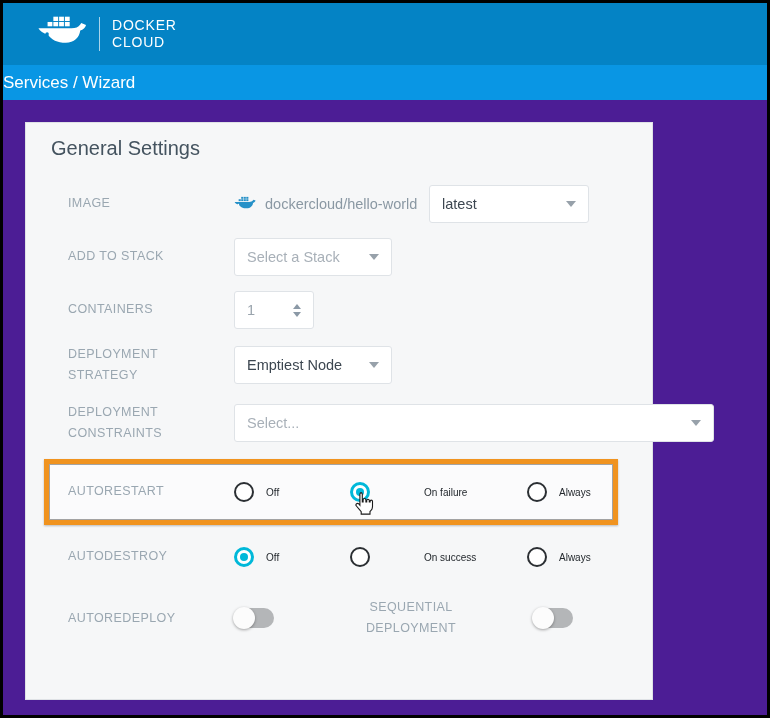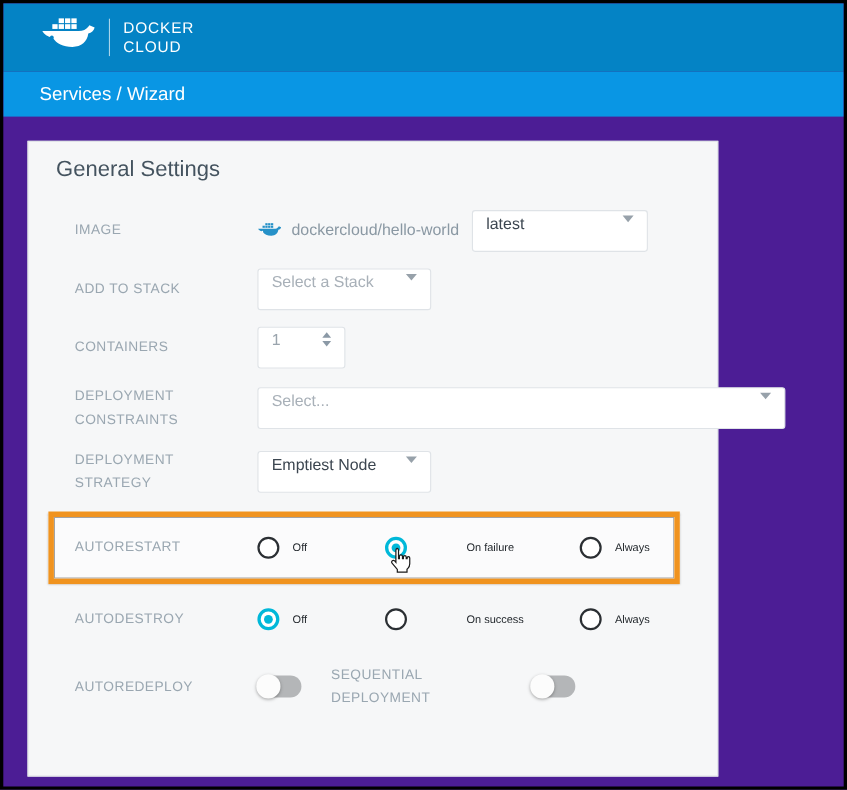--- a/index.html
+++ b/index.html
@@ -20,23 +20,22 @@
     display: flex; align-items: center;
     padding-left: 34px;
     box-shadow: 0 2px 0 rgba(0,0,0,0.25);
   }
   .brand { display: flex; align-items: center; }
   .whale-logo { width: 50px; height: 38px; margin-right: 12px; }
   .brand-sep { width: 1px; height: 34px; background: rgba(255,255,255,.65); margin-right: 12px; }
   .brand-text { color: #fff; font-size: 14px; line-height: 1.25; letter-spacing: .8px; font-weight: 400; }
 
   .breadcrumb-bar {
-    height: 41px; background: #0996e4;
+    height: 35px; background: #0996e4;
     display: flex; align-items: center;
-    padding-left: 33px;
   }
   .breadcrumb-bar .crumb { color:#fff; font-size: 17px; font-weight: 400; }
 
   
   .card {
     margin: 22px 20px 0 22px;
     width: 628px; height: 578px;
     background: #f6f7f8;
     border: 1px solid #dfe2e6;
     padding: 14px 36px 0 42px;
@@ -55,21 +54,21 @@
     padding-right: 20px;
   }
   .field-area { display: flex; align-items: center; flex: 1; }
 
   .val-text { font-size: 14.5px; color: #8a98a3; }
 
   
   .select-box, .num-box {
     height: 38px; background: #fff;
     border: 1px solid #dfe3e7; border-radius: 3px;
-    display: flex; 
+    display: flex; align-items: center;
     padding: 4px 12px;
     font-size: 14.5px; color: #3c4650;
     position: relative;
   }
   .select-box .caret {
     margin-left: auto;
     width: 0; height: 0;
     border-left: 5px solid transparent;
     border-right: 5px solid transparent;
     border-top: 6px solid #97a1aa;
@@ -128,23 +127,23 @@
   }
   .toggle .knob {
     position: absolute; left: -1px; top: -1px;
     width: 22px; height: 22px; border-radius: 50%;
     background: #fcfcfc;
     box-shadow: 0 1px 3px rgba(0,0,0,.35);
   }
 
   .seq-label {
     width: 120px;
-    margin-left: 27px; margin-right: 62px;
+    margin-left: 77px; margin-right: 62px;
     font-size: 12.5px; letter-spacing: .4px;
-    color: #9aa7b1; text-transform: uppercase; line-height: 1.7;
+    color: #9aa7b1; text-transform: uppercase; line-height: 1.7; text-align: center;
   }
 
   .repo { display: flex; align-items: center; width: 195px; }
   .whale-sm { width: 22px; height: 17px; margin-right: 9px; }
 </style>
 </head>
 <body>
 
 <div class="frame">
 
@@ -222,34 +221,34 @@
           <span>1</span>
           <span class="spinner">
             <span class="spin-up"></span>
             <span class="spin-down"></span>
           </span>
         </div>
       </div>
     </div>
 
     <div class="row">
+      <div class="row-label">DEPLOYMENT STRATEGY</div>
+      <div class="field-area">
+        <div class="select-box w-strategy">
+          <span>Emptiest Node</span>
+          <span class="caret"></span>
+        </div>
+      </div>
+    </div>
+
+    <div class="row">
       <div class="row-label">DEPLOYMENT CONSTRAINTS</div>
       <div class="field-area">
         <div class="select-box w-constraints">
           <span class="placeholder">Select...</span>
-          <span class="caret"></span>
-        </div>
-      </div>
-    </div>
-
-    <div class="row">
-      <div class="row-label">DEPLOYMENT STRATEGY</div>
-      <div class="field-area">
-        <div class="select-box w-strategy">
-          <span>Emptiest Node</span>
           <span class="caret"></span>
         </div>
       </div>
     </div>
 
     <div class="highlight-box">
       <div class="row">
         <div class="row-label">AUTORESTART</div>
         <div class="field-area">
           <span class="radio-opt w1">

